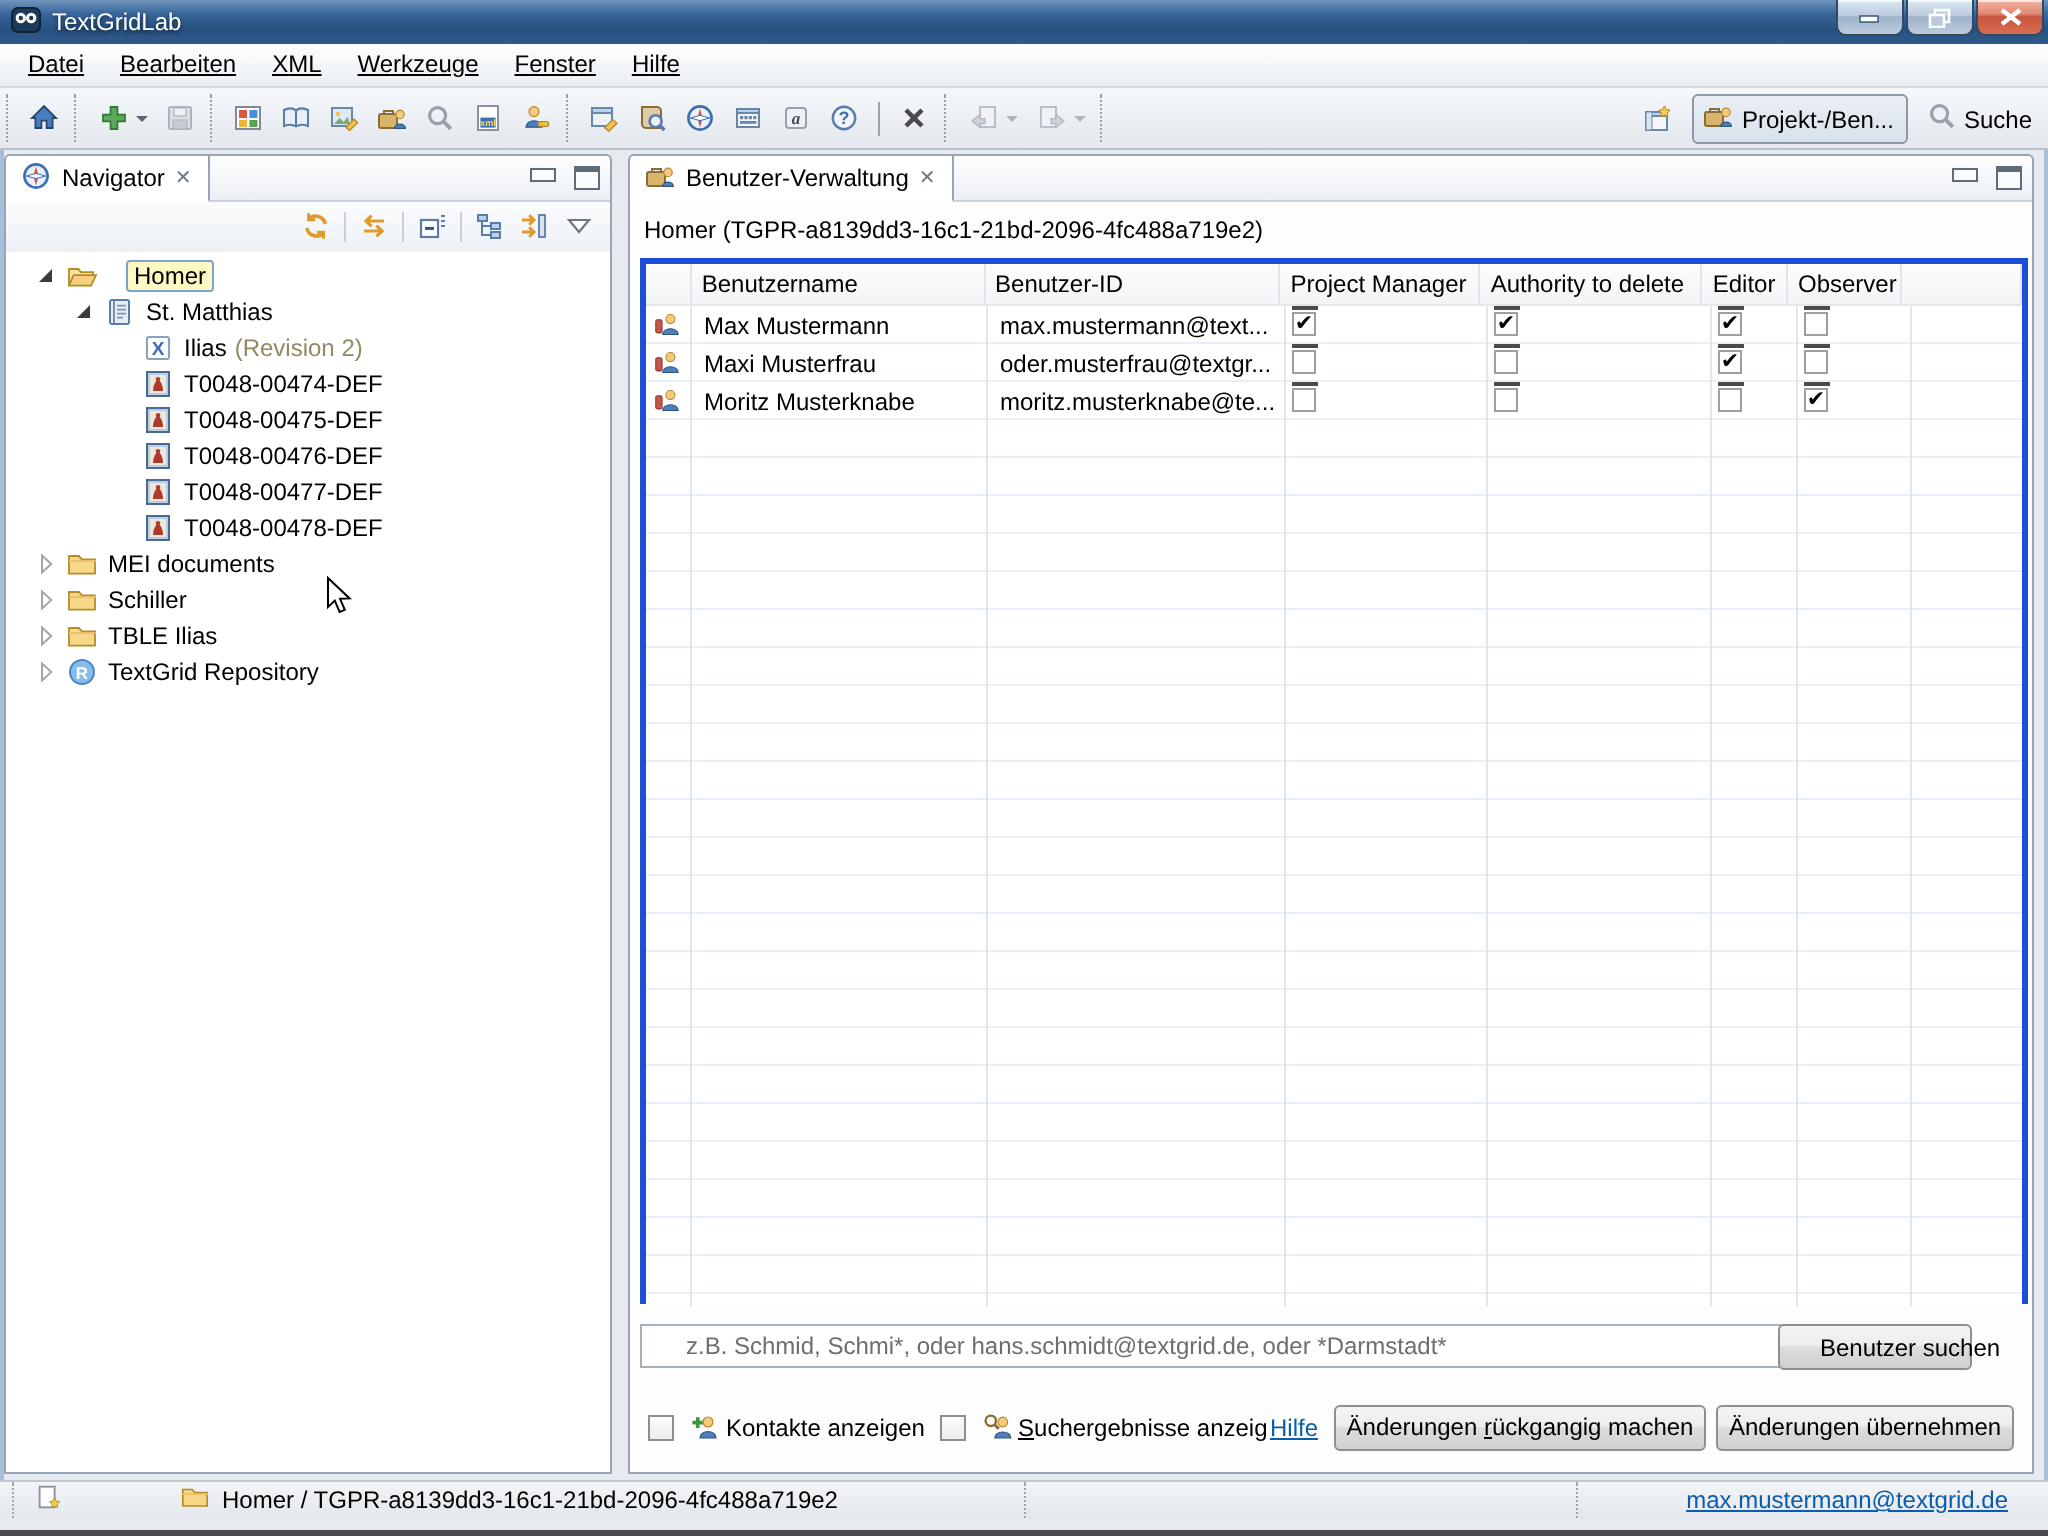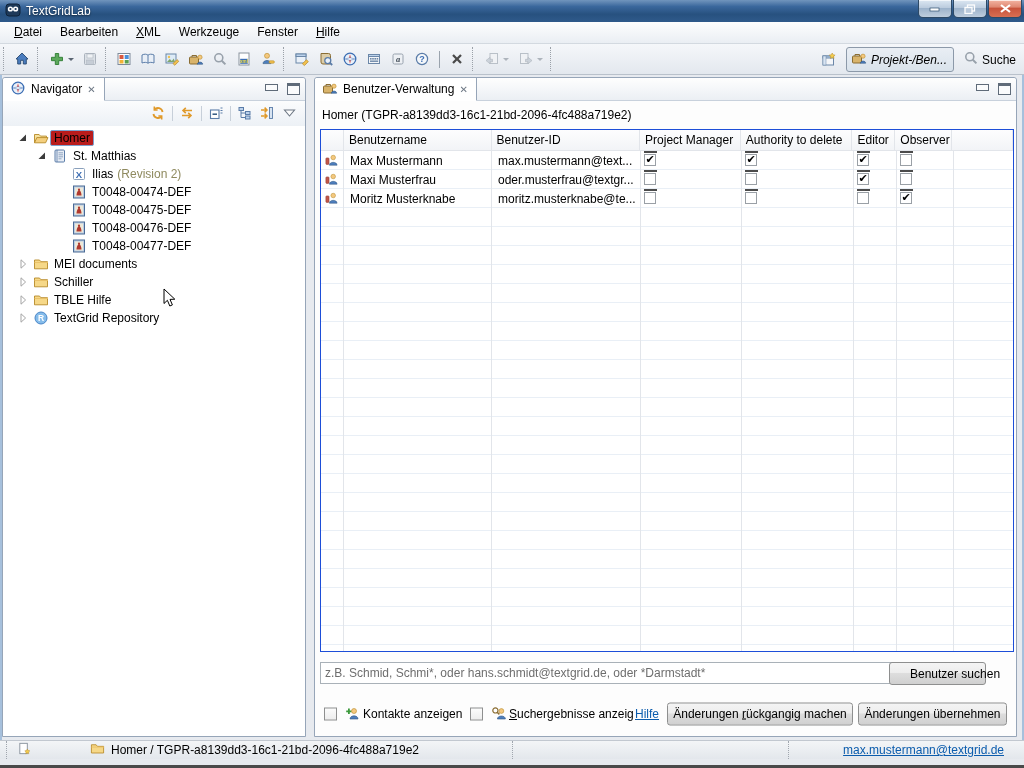--- a/index.html
+++ b/index.html
@@ -11,34 +11,34 @@
 #titlebar .app-icon { margin-left:5px; }
 #titlebar .title { color:#fff; margin-left:5px; text-shadow:0 1px 2px rgba(0,0,0,.6); font-size:12px; }
 #winbtns { position:absolute; right:2px; top:0; display:flex; }
 .winbtn { width:34px; height:18px; border:1px solid #2E4A66; border-top:none; border-radius:0 0 5px 5px;
   background:linear-gradient(#DCE7F2 0%,#BCCCDE 45%,#9DB3CB 50%,#BECDDD 100%);
   display:flex; align-items:center; justify-content:center; box-shadow:inset 0 1px 0 rgba(255,255,255,.7); margin-left:1px; }
 .winbtn.close { background:linear-gradient(#F3B4A2 0%,#E08A74 40%,#C8543C 50%,#D96F52 100%); }
 
 #menubar { position:absolute; left:0; top:22px; width:1024px; height:22px;
   background:linear-gradient(#FDFEFE,#EAEEF3); border-bottom:1px solid #D3D9E0; display:flex; align-items:center; padding-left:5px; }
-.menu-item { padding:18px 9px; line-height:21px; white-space:nowrap; }
+.menu-item { padding:18px 9px; line-height:21px; white-space:nowrap;text-decoration:underline; }
 .menu-item u { text-decoration:underline; }
 
 #toolbar { position:absolute; left:0; top:44px; width:1024px; height:31px;
   background:linear-gradient(#F5F7FA,#E3E8EE); border-bottom:1px solid #B9C1CB; display:flex; align-items:center; padding-left:3px; }
 .tgroup { display:flex; align-items:center; border-left:1px dotted #9AA0A8; height:24px; padding:0 3px 0 6px; }
 .tbtn { width:24px; height:24px; display:flex; align-items:center; justify-content:center; }
 .tbtn.withcaret { width:34px; }
 .caret { width:0; height:0; border:3.5px solid transparent; border-top-color:#5A6572; margin-left:3px; margin-top:3px; }
 .caret.dis { border-top-color:#ADB4BC; }
 .vsep { width:1px; height:17px; background:#9AA3AD; margin:0 5px; }
 #tb-right { position:absolute; right:4px; top:46px; display:flex; align-items:center; height:27px; }
 #persp-btn { display:flex; align-items:center; gap:4px; border:1px solid #8C99A9; border-radius:3px;
-  background:linear-gradient(#E9EEF4,#D9E2EB); padding:2px 6px 2px 4px; margin:0 5px; white-space:nowrap;font-style:italic; }
+  background:linear-gradient(#E9EEF4,#D9E2EB); padding:2px 6px 2px 4px; margin:0 5px; white-space:nowrap; }
 #suche { display:flex; align-items:center; gap:3px; padding:2px 4px; white-space:nowrap; }
 
 #workspace { position:absolute; left:0; top:75px; width:1024px; height:665px; background:#E7EAEF; }
 #workspace::before { content:""; position:absolute; left:0; top:0; width:2px; height:665px; background:#A6C0DC; }
 #workspace::after { content:""; position:absolute; right:0; top:0; width:2px; height:665px; background:#A6C0DC; }
 
 .panel { position:absolute; background:#FFF; border:1px solid #96A5B8; border-radius:3px 3px 0 0; }
 .tabs { height:23px; background:linear-gradient(#FEFEFE,#EBEFF4); border-bottom:1px solid #C8D1DC; border-radius:3px 3px 0 0; display:flex; position:relative; }
 .tab { display:flex; align-items:center; gap:5px; padding:0 8px 0 7px; background:#FFF;
   border-right:1px solid #96A5B8; border-radius:3px 0 0 0; position:relative; z-index:2; margin-bottom:-1px; border-bottom:1px solid #FFF; white-space:nowrap; }
@@ -49,41 +49,41 @@
 
 #navigator { left:2px; top:2px; width:304px; height:660px; }
 #nav-toolbar { height:25px; background:linear-gradient(#FBFCFD,#EDF1F6); display:flex; align-items:center; justify-content:flex-end; padding-right:5px; border-bottom:1px solid #EDF1F5; }
 #nav-toolbar .tbtn { width:22px; height:22px; }
 #nav-toolbar .vsep2 { width:1px; height:15px; background:#C7CFD9; margin:0 3px; }
 #tree { padding-top:3px; }
 .trow-t { height:18px; display:flex; align-items:center; }
 .texp { width:16px; height:16px; flex:0 0 16px; display:flex; align-items:center; justify-content:center; }
 .ticon { width:16px; height:16px; flex:0 0 16px; margin-left:2px; }
 .tlabel { margin-left:5px; white-space:nowrap; }
-.tlabel.sel { background:#b91c1c; border:1px solid #7DA2CE; border-radius:2px; padding:0 3px; margin-left:1px; }
+.tlabel.sel { background:#fef9c3; border:1px solid #7DA2CE; border-radius:2px; padding:0 3px; margin-left:14px; }
 .tsuffix { color:#8F8A5F; margin-left:4px; white-space:nowrap; }
 
 #userpanel { left:314px; top:2px; width:703px; height:660px; background:#FDFDFD; }
 #up-label { position:absolute; left:7px; top:30px; font-size:12px; }
-#utable { position:absolute; left:5px; top:51px; width:694px; height:523px; border:1px solid #1d4ed8; background:#FFF; }
+#utable { position:absolute; left:5px; top:51px; width:694px; height:523px; border:3px solid #1d4ed8; background:#FFF; }
 #thead { height:21px; display:flex; background:linear-gradient(#FDFDFE,#F2F4F7); border-bottom:1px solid #E2E5EA; }
 .hcell { border-right:1px solid #E2E5EA; padding:3px 0 0 5px; overflow:hidden; white-space:nowrap; }
 #tbody { position:relative; height:500px;
   background:repeating-linear-gradient(180deg,#FFF 0 18px,#E9EFF6 18px 19px); }
 .vline { position:absolute; top:0; bottom:0; width:1px; background:#E2E5EA; }
 .trow { height:19px; display:flex; position:relative; }
 .tcell { overflow:hidden; white-space:nowrap; padding-top:3px; }
 .tcell.name { padding-left:6px; }
 .usericon { margin:2px 0 0 4px; }
 .cb3d { width:13px; margin-left:3px; display:flex; flex-direction:column; align-items:flex-start; }
 .cb3d .bar { width:13px; height:2px; background:#4B4B4B; }
 .cb3d .box { width:12px; height:12px; border:1px solid #9AA0A6; background:#FFF; margin-top:1px;
   font-weight:bold; font-size:11px; line-height:10px; text-align:center; font-family:"DejaVu Sans",sans-serif; }
 
-#usearch { position:absolute; left:5px; top:584px; width:584px; height:22px; border:1px solid #A9B1B8; padding:0 4px; font-size:12px; color:#0f172a; font-family:"Liberation Sans",sans-serif; background:#FFF; }
+#usearch { position:absolute; left:5px; top:584px; width:584px; height:22px; border:1px solid #A9B1B8; padding:0 22px; font-size:12px; color:#0f172a; font-family:"Liberation Sans",sans-serif; background:#FFF; }
 #usearch::placeholder { color:#6E6E6E; opacity:1; }
 .btn { border:1px solid #8E8F8F; border-radius:3px; background:linear-gradient(#F4F4F4,#EDEDED 45%,#DDDDDD 50%,#D0D0D0);
   font-size:12px; padding:0 4px; height:23px; font-family:"Liberation Sans",sans-serif; white-space:nowrap; }
 #btn-search { position:absolute; left:574px; top:584px; width:97px;padding-left:20px; }
 #ucontrols { position:absolute; left:7px; top:624px; right:6px; height:23px; }
 #ucontrols > * { position:absolute; top:50%; transform:translateY(-50%); }
 .opt-cb { width:13px; height:13px; border:1px solid #8E8F8F; background:linear-gradient(#FCFCFC,#EDEDED); }
 .opt-label { white-space:nowrap; }
 .opt-label u { text-decoration:underline; }
 .hlink { color:#0B5CAD; text-decoration:underline; white-space:nowrap; }
@@ -447,20 +447,30 @@
         <div class="trow-t" style="padding-left: 50px;">
           <span class="texp"></span>
           <span class="ticon"><svg width="16" height="16" viewBox="0 0 16 16">
               <rect x="2.5" y="2" width="11" height="12" fill="#B8CCE4" stroke="#4A6A94"></rect>
               <rect x="4" y="3.5" width="8" height="9" fill="#EDE8D8"></rect>
               <path d="M5.5 11.5 c0-3 1.5-5.5 2.6-5.5 1 0 2.4 2.5 2.4 5.5 Z" fill="#B0392E"></path>
               <circle cx="8" cy="5.6" r="1.1" fill="#B0392E"></circle>
             </svg></span>
           <span class="tlabel">T0048-00477-DEF</span>
         </div>
+        <div class="trow-t" style="padding-left: 50px;">
+          <span class="texp"></span>
+          <span class="ticon"><svg width="16" height="16" viewBox="0 0 16 16">
+              <rect x="2.5" y="2" width="11" height="12" fill="#B8CCE4" stroke="#4A6A94"></rect>
+              <rect x="4" y="3.5" width="8" height="9" fill="#EDE8D8"></rect>
+              <path d="M5.5 11.5 c0-3 1.5-5.5 2.6-5.5 1 0 2.4 2.5 2.4 5.5 Z" fill="#B0392E"></path>
+              <circle cx="8" cy="5.6" r="1.1" fill="#B0392E"></circle>
+            </svg></span>
+          <span class="tlabel">T0048-00478-DEF</span>
+        </div>
         <div class="trow-t" style="padding-left: 12px;">
           <span class="texp">
             <svg width="16" height="16" viewBox="0 0 16 16">
               <path d="M6 3.8 L10.6 8 L6 12.2 Z" fill="#FFF" stroke="#A5A5A5"></path>
             </svg>
           </span>
           <span class="ticon"><svg width="16" height="16" viewBox="0 0 16 16">
               <path d="M1.5 12.8 V4 h5 l1.4 1.7 h6.6 v7.1 Z" fill="#F6D888" stroke="#B78A28" stroke-width=".9"></path>
               <path d="M1.5 6.5 h13.5" stroke="#E9C066" stroke-width=".9"></path>
             </svg></span>
@@ -481,21 +491,21 @@
         <div class="trow-t" style="padding-left: 12px;">
           <span class="texp">
             <svg width="16" height="16" viewBox="0 0 16 16">
               <path d="M6 3.8 L10.6 8 L6 12.2 Z" fill="#FFF" stroke="#A5A5A5"></path>
             </svg>
           </span>
           <span class="ticon"><svg width="16" height="16" viewBox="0 0 16 16">
               <path d="M1.5 12.8 V4 h5 l1.4 1.7 h6.6 v7.1 Z" fill="#F6D888" stroke="#B78A28" stroke-width=".9"></path>
               <path d="M1.5 6.5 h13.5" stroke="#E9C066" stroke-width=".9"></path>
             </svg></span>
-          <span class="tlabel">TBLE Hilfe</span>
+          <span class="tlabel">TBLE Ilias</span>
         </div>
         <div class="trow-t" style="padding-left: 12px;">
           <span class="texp">
             <svg width="16" height="16" viewBox="0 0 16 16">
               <path d="M6 3.8 L10.6 8 L6 12.2 Z" fill="#FFF" stroke="#A5A5A5"></path>
             </svg>
           </span>
           <span class="ticon"><svg width="16" height="16" viewBox="0 0 16 16">
               <circle cx="8" cy="8" r="6" fill="#85BCEA" stroke="#4A86C8"></circle>
               <text x="8" y="11.3" font-size="8.5" font-weight="bold" text-anchor="middle" fill="#FFF" font-family="sans-serif">R</text>

